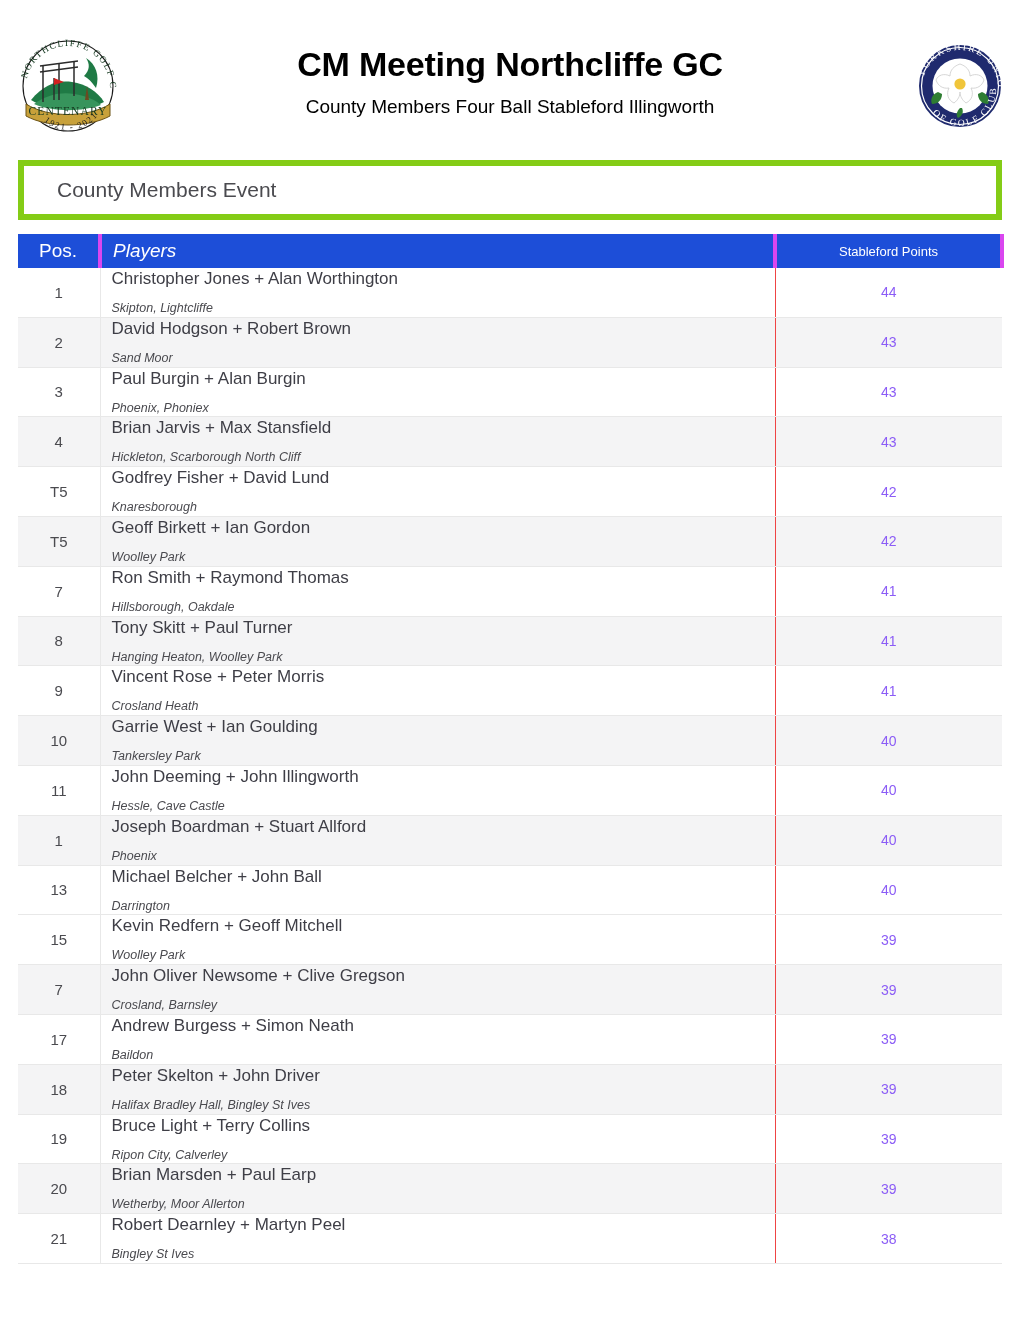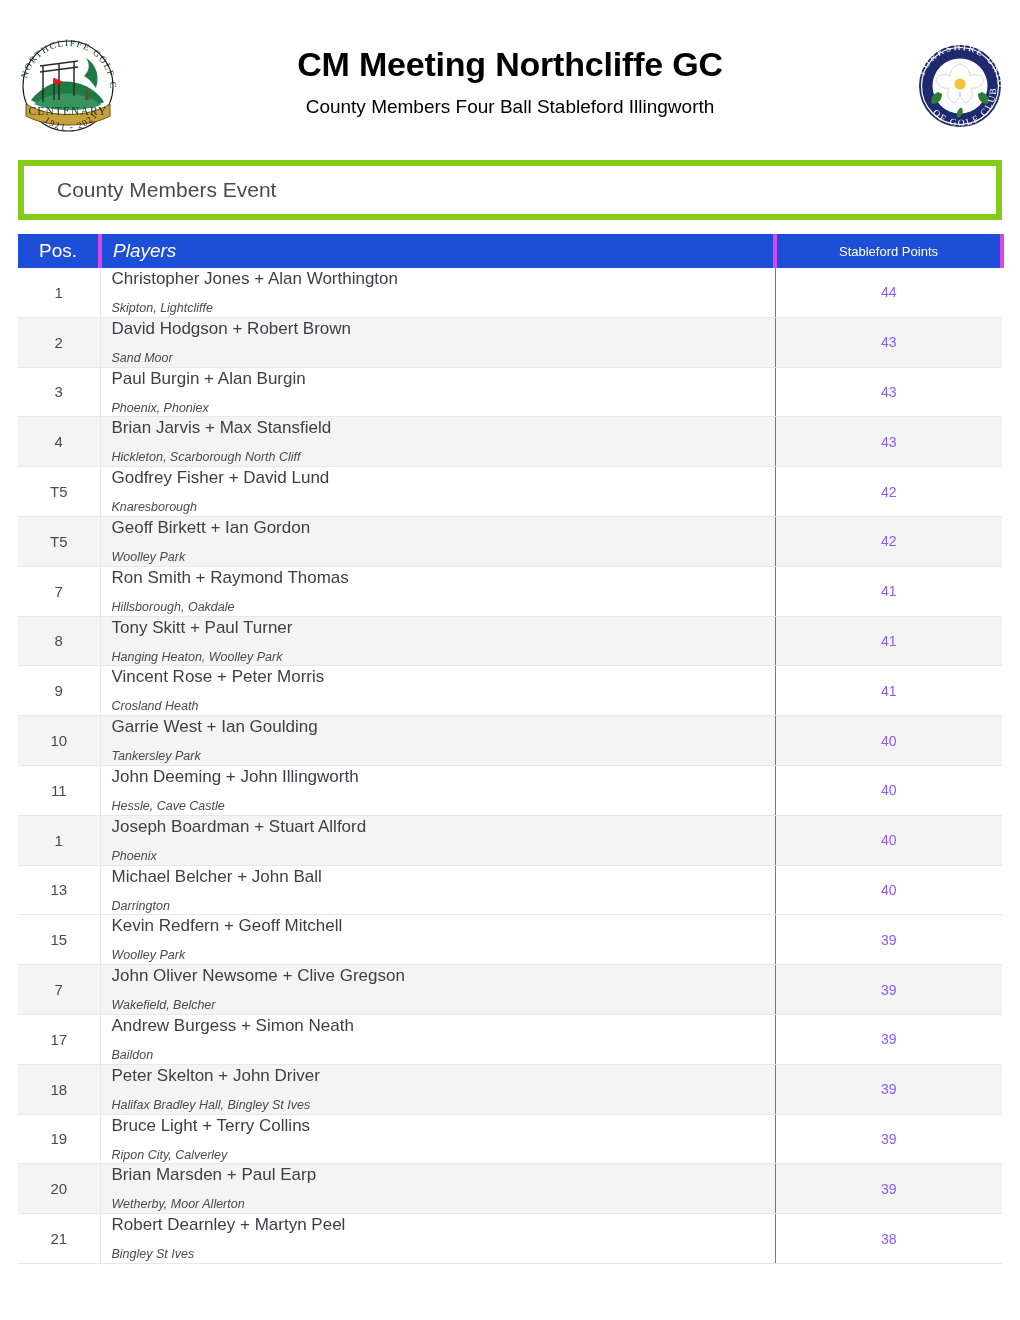--- a/index.html
+++ b/index.html
@@ -353,21 +353,21 @@
             <td class="cell-players">
               <span class="pl-names">Kevin Redfern + Geoff Mitchell</span>
               <span class="pl-clubs">Woolley Park</span>
             </td>
             <td class="cell-points">39</td>
           </tr>
           <tr class="row-alt">
             <td class="cell-pos">7</td>
             <td class="cell-players">
               <span class="pl-names">John Oliver Newsome + Clive Gregson</span>
-              <span class="pl-clubs">Wakefield, Belcher</span>
+              <span class="pl-clubs">Crosland, Barnsley</span>
             </td>
             <td class="cell-points">39</td>
           </tr>
           <tr class="row-base">
             <td class="cell-pos">17</td>
             <td class="cell-players">
               <span class="pl-names">Andrew Burgess + Simon Neath</span>
               <span class="pl-clubs">Baildon</span>
             </td>
             <td class="cell-points">39</td>

